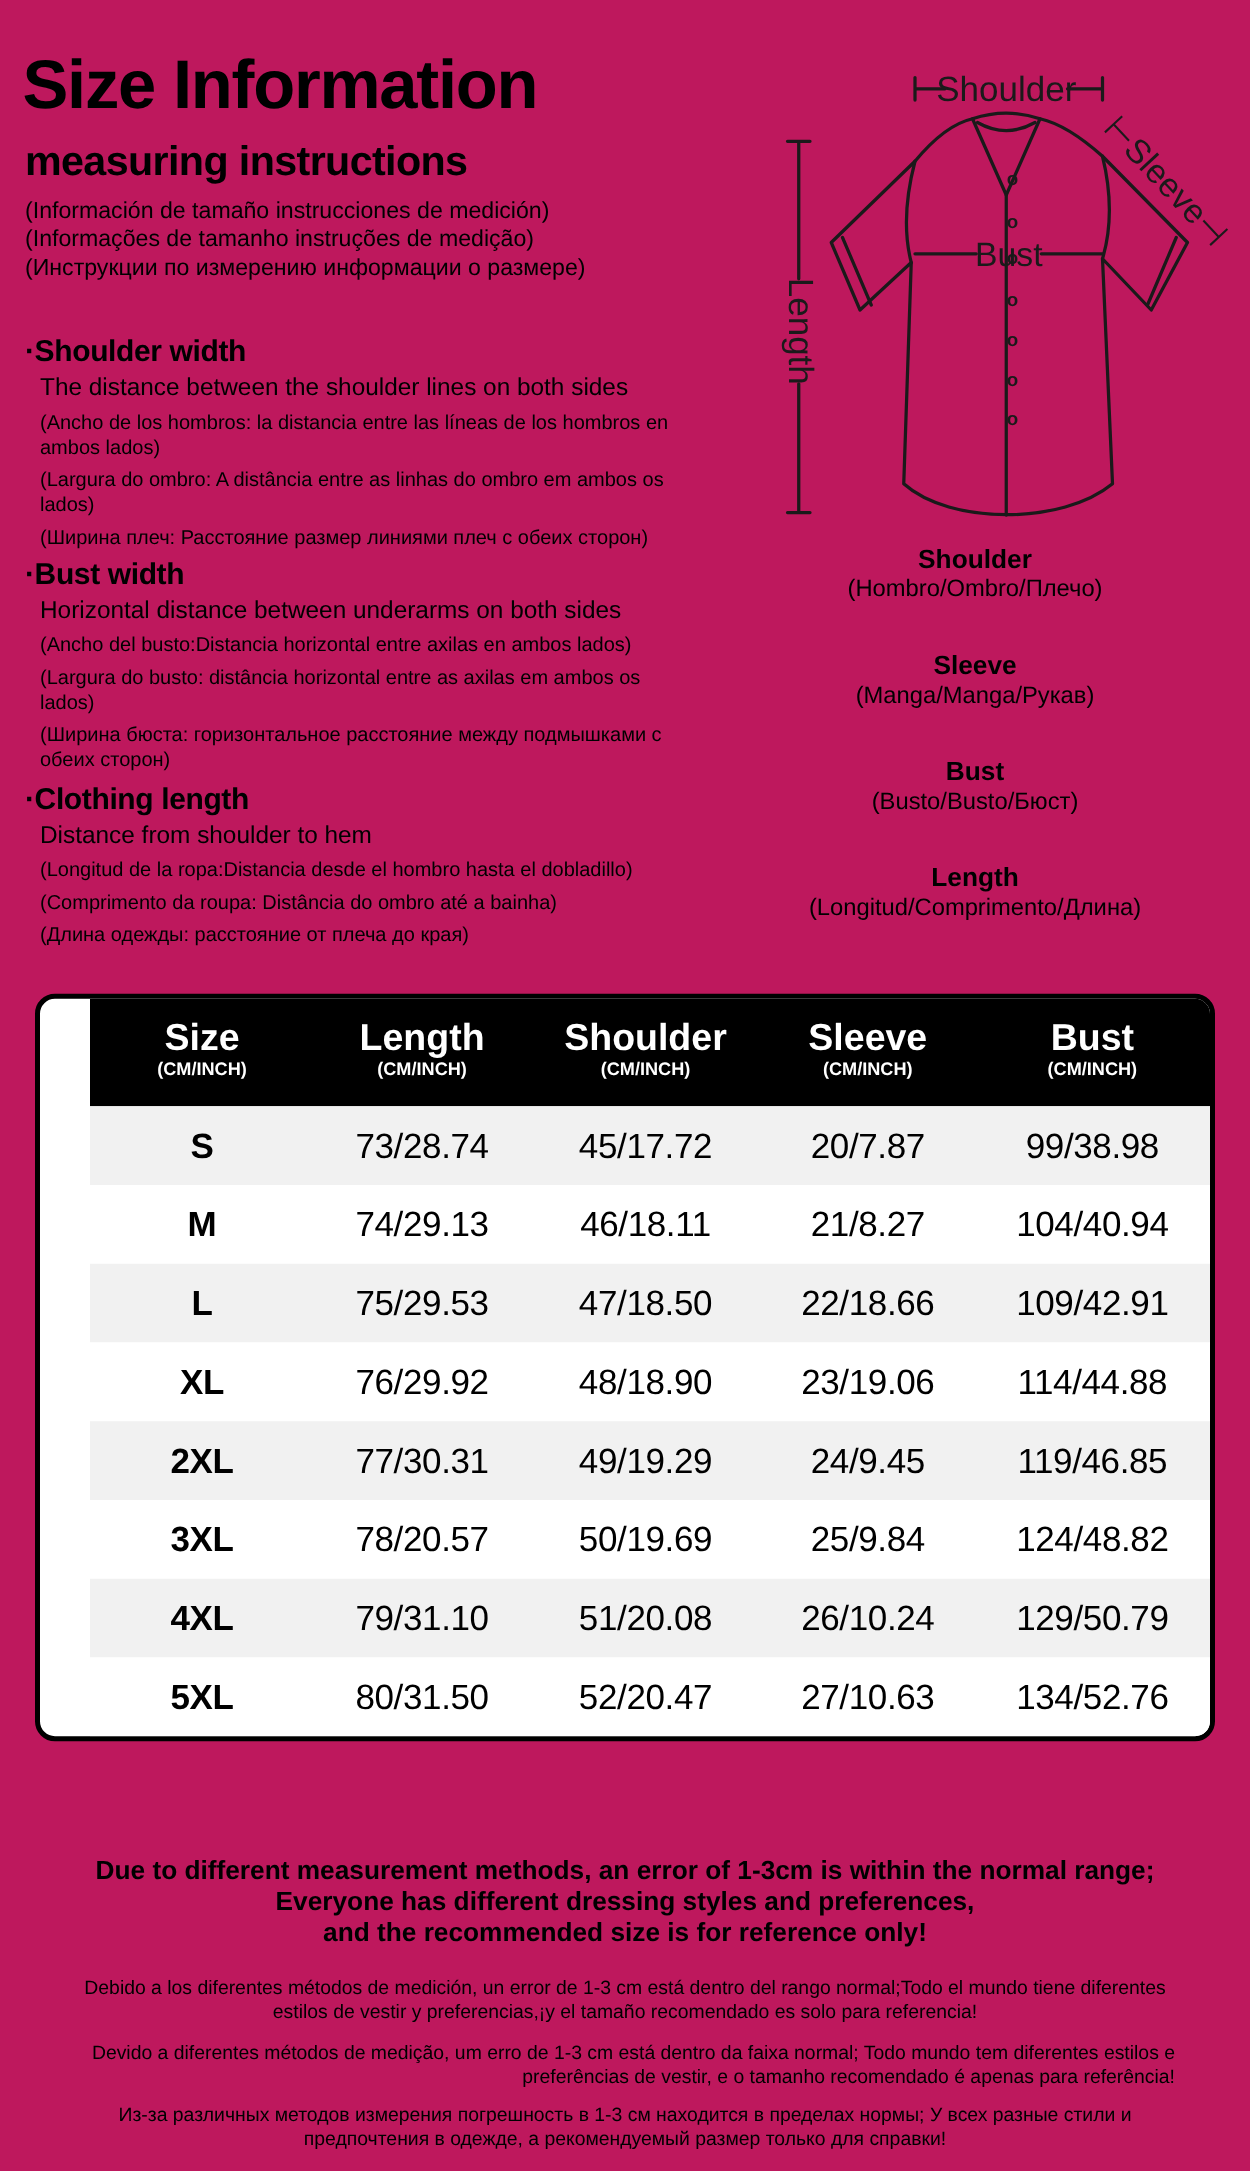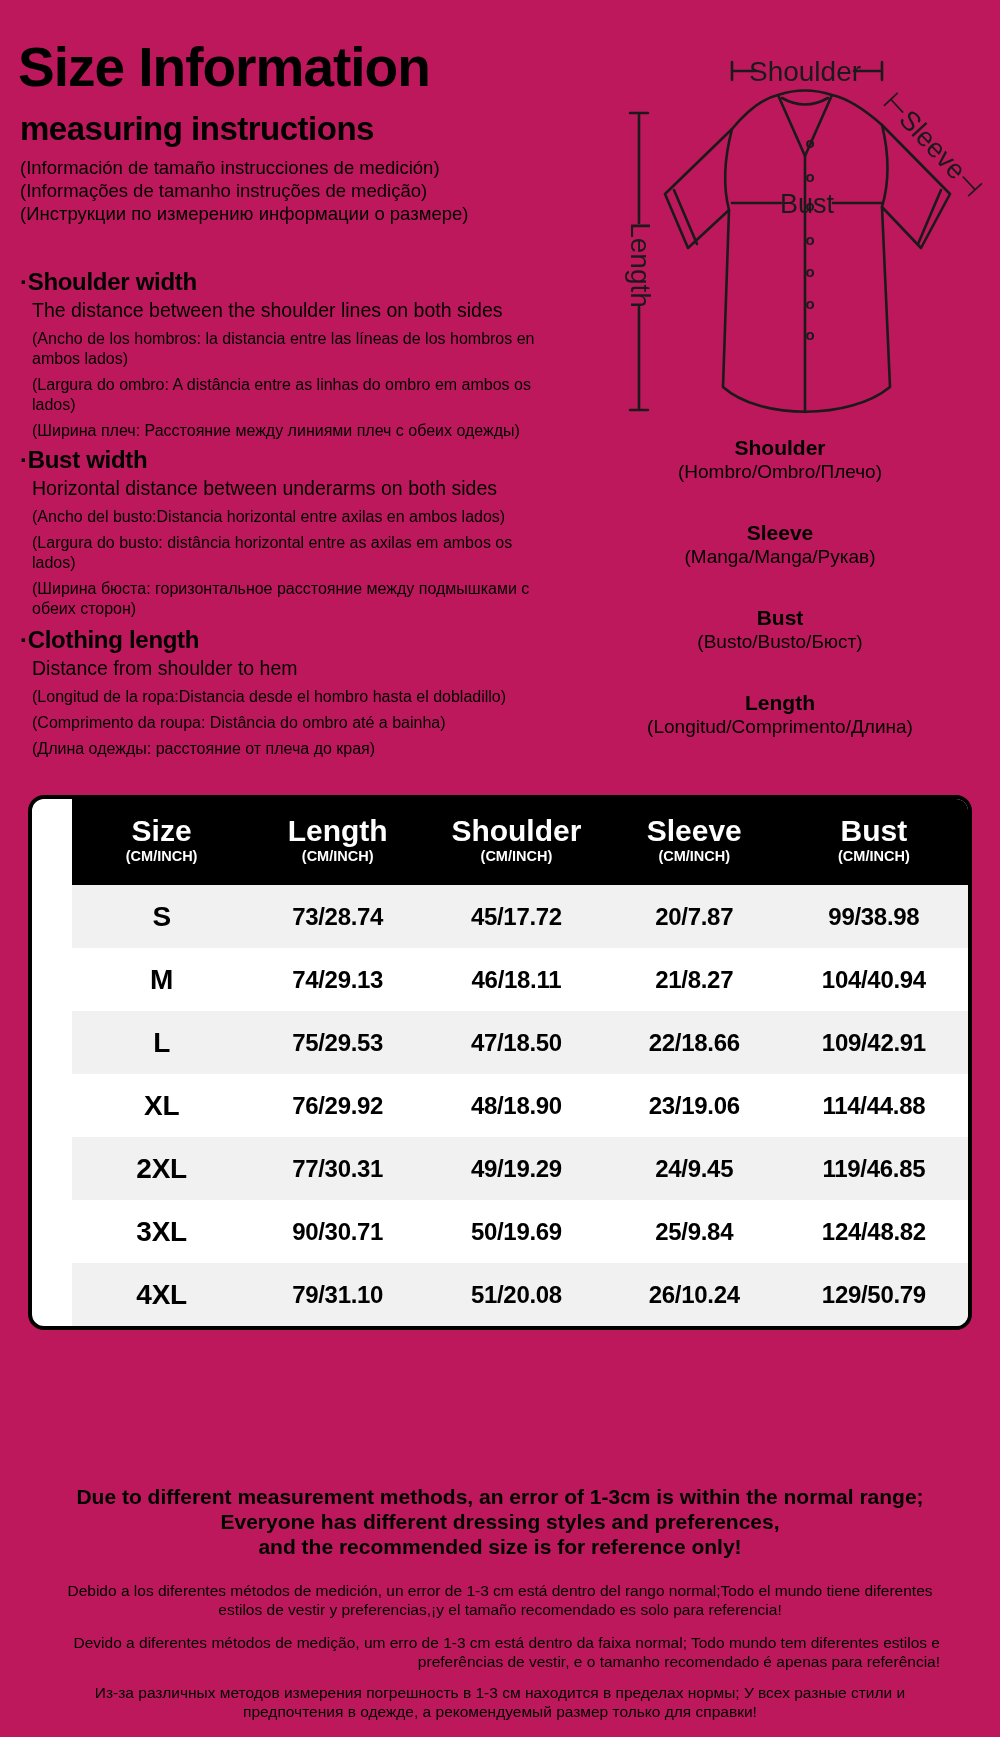--- a/index.html
+++ b/index.html
@@ -33,21 +33,21 @@
   .tbl { position:absolute; left:28px; top:795px; width:944px;
          border:4px solid #000; border-radius:16px; overflow:hidden; background:#fff;padding-left:40px; }
   .tbl-head { background:#000; color:#fff; display:grid;
               grid-template-columns:20% 19.3% 20.6% 19.1% 21%; height:86px; }
   .th { text-align:center; padding-top:16px; }
   .th .c-label { font-size:30px; line-height:32px; font-weight:800; }
   .th .c-unit  { font-size:14.5px; line-height:18px; font-weight:700; }
   .tbl-row { display:grid; grid-template-columns:20% 19.3% 20.6% 19.1% 21%;
              height:63px; align-items:center; background:#fff; }
   .tbl-row.alt { background:#f1f1f1; }
-  .td { text-align:center; font-size:24px; font-weight:700; letter-spacing:-0.3px; }
+  .td { text-align:center; font-size:28px; font-weight:400; letter-spacing:-0.3px; }
   .td.size { font-size:28px; font-weight:800; }
   
   .footer { position:absolute; left:0; top:1484px; width:1000px; text-align:center; }
   .f-en div { font-size:21px; line-height:25px; font-weight:700; }
   .f-es, .f-pt, .f-ru { font-size:15.5px; line-height:19px; margin-left:auto; margin-right:auto; }
   .f-es { margin-top:22px; max-width:900px; }
   .f-pt { margin-top:14px; max-width:880px;text-align:right; }
   .f-ru { margin-top:12px; max-width:900px; }
 </style>
 </head>
@@ -62,21 +62,21 @@
     <div>(Informações de tamanho instruções de medição)</div>
     <div>(Инструкции по измерению информации о размере)</div>
   </div>
 
   <div class="sec sec1">
     <h3>·Shoulder width</h3>
     <div class="desc">The distance between the shoulder lines on both sides</div>
     <div class="trans">
       <p>(Ancho de los hombros: la distancia entre las líneas de los hombros en ambos lados)</p>
       <p>(Largura do ombro: A distância entre as linhas do ombro em ambos os lados)</p>
-      <p>(Ширина плеч: Расстояние между линиями плеч с обеих одежды)</p>
+      <p>(Ширина плеч: Расстояние размер линиями плеч с обеих сторон)</p>
     </div>
   </div>
 
   <div class="sec sec2">
     <h3>·Bust width</h3>
     <div class="desc">Horizontal distance between underarms on both sides</div>
     <div class="trans">
       <p>(Ancho del busto:Distancia horizontal entre axilas en ambos lados)</p>
       <p>(Largura do busto: distância horizontal entre as axilas em ambos os lados)</p>
       <p>(Ширина бюста: горизонтальное расстояние между подмышками с обеих сторон)</p>
@@ -206,32 +206,39 @@
     </div>
     <div class="tbl-row alt">
       <div class="td size">2XL</div>
       <div class="td">77/30.31</div>
       <div class="td">49/19.29</div>
       <div class="td">24/9.45</div>
       <div class="td">119/46.85</div>
     </div>
     <div class="tbl-row">
       <div class="td size">3XL</div>
-      <div class="td">90/30.71</div>
+      <div class="td">78/20.57</div>
       <div class="td">50/19.69</div>
       <div class="td">25/9.84</div>
       <div class="td">124/48.82</div>
     </div>
     <div class="tbl-row alt">
       <div class="td size">4XL</div>
       <div class="td">79/31.10</div>
       <div class="td">51/20.08</div>
       <div class="td">26/10.24</div>
       <div class="td">129/50.79</div>
     </div>
+    <div class="tbl-row">
+      <div class="td size">5XL</div>
+      <div class="td">80/31.50</div>
+      <div class="td">52/20.47</div>
+      <div class="td">27/10.63</div>
+      <div class="td">134/52.76</div>
+    </div>
   </div>
 
   <div class="footer">
     <div class="f-en">
       <div>Due to different measurement methods, an error of 1-3cm is within the normal range;</div>
       <div>Everyone has different dressing styles and preferences,</div>
       <div>and the recommended size is for reference only!</div>
     </div>
     <div class="f-es">Debido a los diferentes métodos de medición, un error de 1-3 cm está dentro del rango normal;Todo el mundo tiene diferentes estilos de vestir y preferencias,¡y el tamaño recomendado es solo para referencia!</div>
     <div class="f-pt">Devido a diferentes métodos de medição, um erro de 1-3 cm está dentro da faixa normal; Todo mundo tem diferentes estilos e preferências de vestir, e o tamanho recomendado é apenas para referência!</div>

